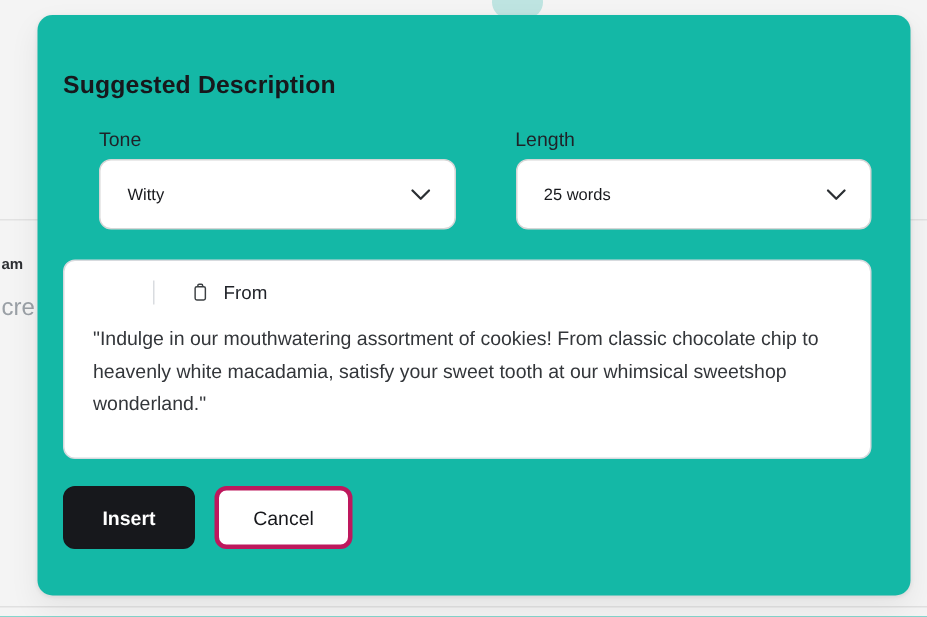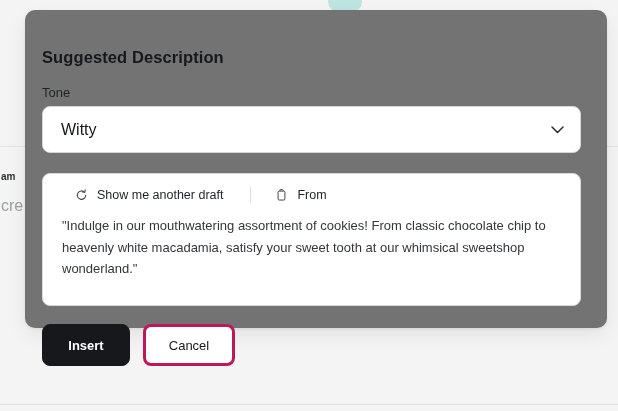--- a/index.html
+++ b/index.html
@@ -17,36 +17,36 @@
   .bg-line-bottom { position: absolute; left: 0; top: 404px; width: 100%; height: 1px; background: #e0e0e0; }
   .bg-text-bold { position: absolute; left: 1px; top: 171px; font-size: 10px; font-weight: 700; color: #2d2f33; }
   .bg-text-gray { position: absolute; left: 1px; top: 197px; font-size: 16px; color: #9aa0a6; }
   .bg-teal-blob {
     position: absolute; left: 328px; top: -9px; width: 34px; height: 21px;
     border-radius: 17px; background: #bee4e1;
   }
 
   
   .modal {
-    position: absolute; left: 25px; top: 10px; width: 582px; height: 318px;
-    background: #737373; border-radius: 10px;
+    position: absolute; left: 25px; top: 10px; width: 582px; height: 387px;
+    background: #14b8a6; border-radius: 10px;
     box-shadow: 0 1px 3px rgba(0,0,0,.08), 0 8px 20px rgba(0,0,0,.07);
     padding: 38px 26px 0 17px;
   }
   .modal-title { font-size: 16.5px; font-weight: 700; letter-spacing: .1px; color: #17181c; }
 
   .field-row { display: flex; gap: 16px; margin-top: 18px; }
-  .field-col { flex: 1; }
+  .field-col { flex: 1; margin-left: 24px; }
   .field-label { font-size: 13px; color: #1f2228; margin-bottom: 6px; }
   .select {
     height: 47px; border: 1px solid #d6d6d6; border-radius: 8px;
     display: flex; align-items: center; justify-content: space-between;
     padding: 0 16px 0 18px; background: #fff; cursor: pointer;
   }
-  .select-value { font-size: 16px; color: #17181c; }
+  .select-value { font-size: 11px; color: #17181c; }
   .chev { width: 13px; height: 8px; color: #2b2f33; flex: 0 0 auto; }
 
   .draft-box {
     margin-top: 20px; border: 1px solid #d7dade; border-radius: 8px;
     height: 133px; padding: 12px 18px 0 19px; background: #fff;
   }
   .draft-toolbar { display: flex; align-items: center; margin-left: 13px; height: 18px; }
   .tool-btn { display: flex; align-items: center; gap: 9px; cursor: pointer; }
   .tool-btn .ticon { width: 13px; height: 14px; color: #3c4043; flex: 0 0 auto; }
   .tool-label { font-size: 12.5px; font-weight: 500; color: #1f2228; }
@@ -80,31 +80,33 @@
   <div class="field-row">
     <div class="field-col">
       <div class="field-label">Tone</div>
       <div class="select">
         <span class="select-value">Witty</span>
         <svg class="chev" viewBox="0 0 13 8" fill="none">
           <path d="M1 1l5.5 5.5L12 1" stroke="currentColor" stroke-width="1.5" stroke-linecap="round" stroke-linejoin="round"></path>
         </svg>
       </div>
     </div>
+    <div class="field-col">
+      <div class="field-label">Length</div>
+      <div class="select">
+        <span class="select-value">25 words</span>
+        <svg class="chev" viewBox="0 0 13 8" fill="none">
+          <path d="M1 1l5.5 5.5L12 1" stroke="currentColor" stroke-width="1.5" stroke-linecap="round" stroke-linejoin="round"></path>
+        </svg>
+      </div>
+    </div>
   </div>
 
   <div class="draft-box">
     <div class="draft-toolbar">
-      <div class="tool-btn">
-        <svg class="ticon" viewBox="0 0 16 16" fill="none">
-          <path d="M13.2 8.2a5.2 5.2 0 1 1-1.4-3.6" stroke="currentColor" stroke-width="1.3" stroke-linecap="round"></path>
-          <path d="M12.6 1.6l-.4 3-3-.4" stroke="currentColor" stroke-width="1.3" stroke-linecap="round" stroke-linejoin="round" fill="none"></path>
-        </svg>
-        <span class="tool-label">Show me another draft</span>
-      </div>
       <div class="toolbar-divider"></div>
       <div class="tool-btn">
         <svg class="ticon" viewBox="0 0 16 16" fill="none">
           <rect x="3.8" y="3.2" width="8.4" height="11" rx="1.4" stroke="currentColor" stroke-width="1.2"></rect>
           <path d="M6 3.2V2.4c0-.6.5-1.1 1.1-1.1h1.8c.6 0 1.1.5 1.1 1.1v.8" stroke="currentColor" stroke-width="1.2"></path>
         </svg>
         <span class="tool-label">From</span>
       </div>
     </div>
     <div class="draft-text">"Indulge in our mouthwatering assortment of cookies! From classic chocolate chip to heavenly white macadamia, satisfy your sweet tooth at our whimsical sweetshop wonderland."</div>

